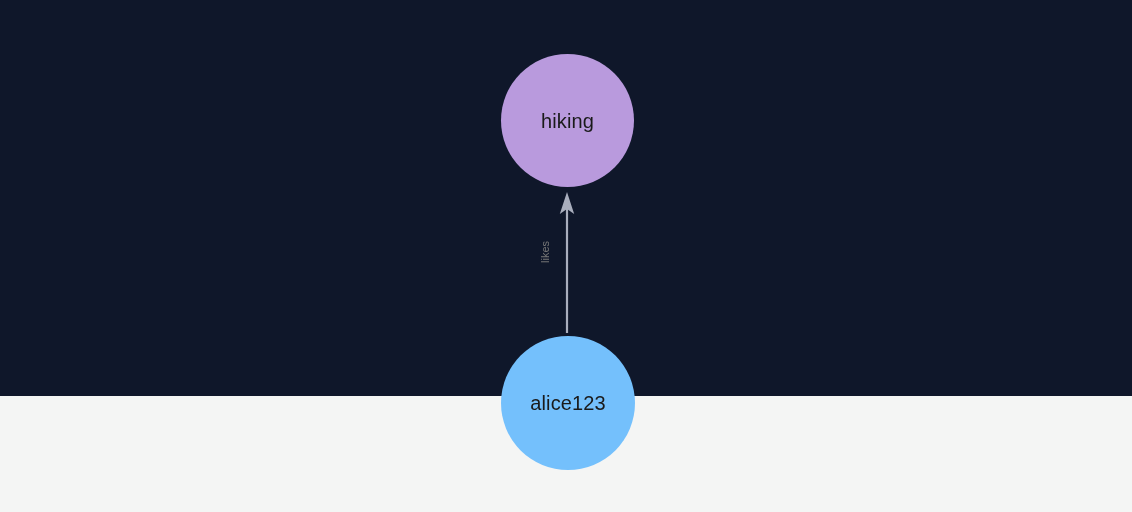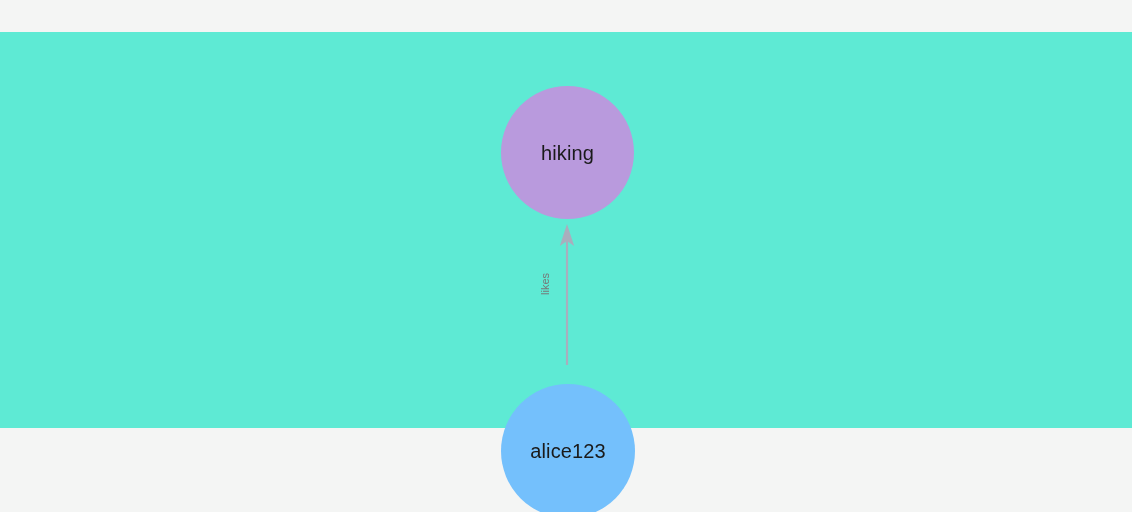--- a/index.html
+++ b/index.html
@@ -11,22 +11,21 @@
     width: 1132px;
     height: 512px;
     background: #f4f5f4;
     font-family: "Liberation Sans", sans-serif;
     overflow: hidden;
   }
   #graph-canvas {
     position: relative;
     width: 1132px;
     height: 396px;
-    background: #5eead4;
-    margin-top: 32px;
+    background: #0f172a;
   }
   .node {
     position: absolute;
     border-radius: 50%;
     display: flex;
     align-items: center;
     justify-content: center;
     box-sizing: border-box;
   }
   .node-label {
@@ -39,21 +38,21 @@
   }
   #node-hiking {
     left: 501px;
     top: 54px;
     width: 133px;
     height: 133px;
     background: #b99add;
   }
   #node-alice123 {
     left: 501px;
-    top: 352px;
+    top: 336px;
     width: 134px;
     height: 134px;
     background: #74c0fc;
   }
   .edge-layer {
     position: absolute;
     left: 0;
     top: 0;
     width: 1132px;
     height: 512px;

